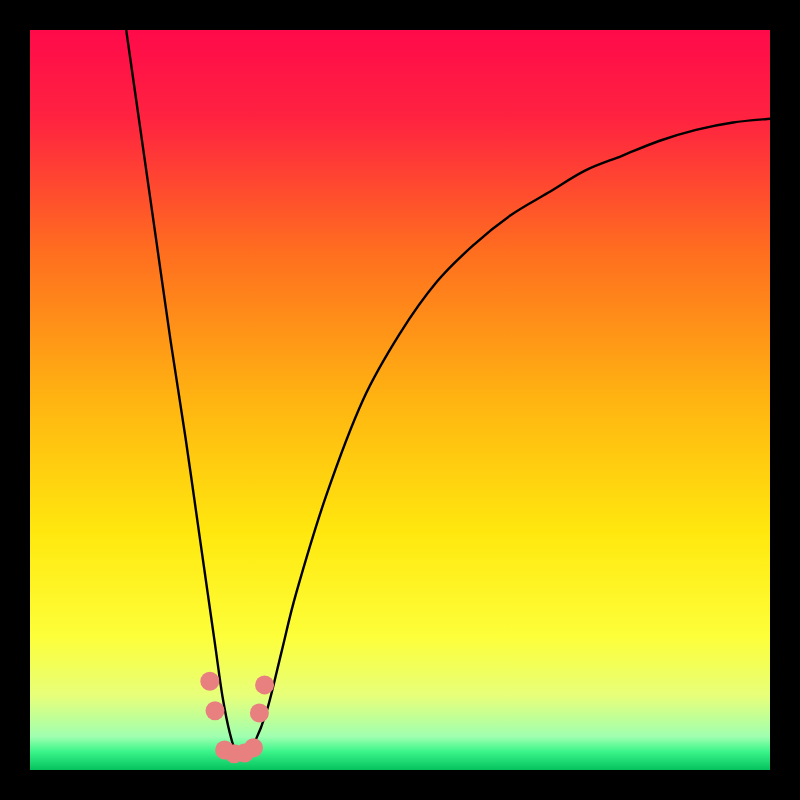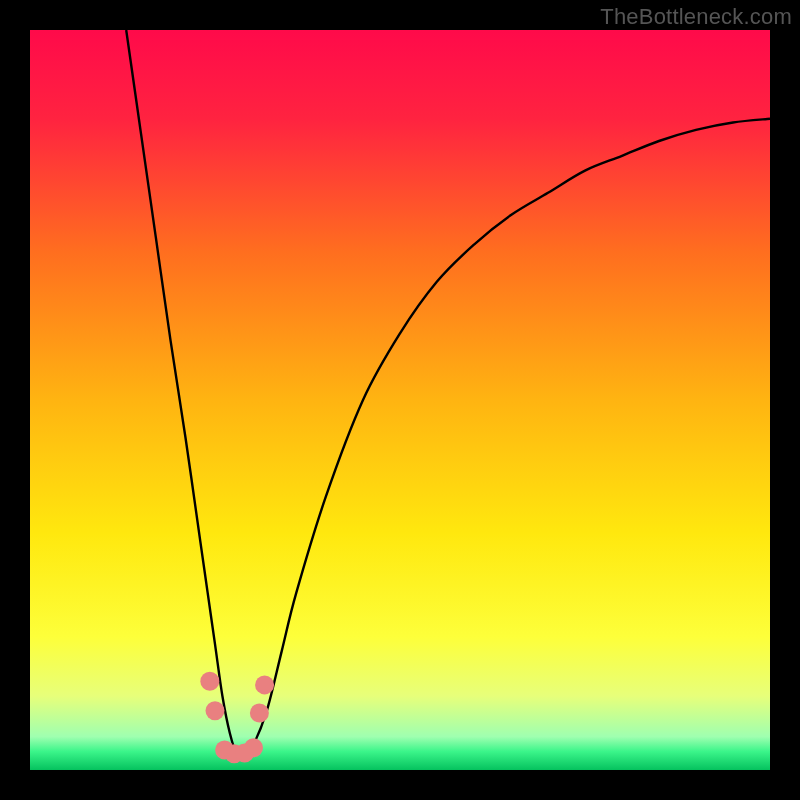--- a/index.html
+++ b/index.html
@@ -33,21 +33,20 @@
     font-weight: 400;
     letter-spacing: 0.2px;
     user-select: none;
   }
   svg { display: block; }
 </style>
 </head>
 <body>
 
 <div class="frame">
-  <div class="watermark">TheBottleneck.com</div>
 
   <div class="plot">
     <svg id="chart-svg" width="740" height="740" viewBox="0 0 740 740" preserveAspectRatio="none">
       <defs>
         <linearGradient id="bg-grad" x1="0" y1="0" x2="0" y2="1">
             <stop offset="0.00%" stop-color="#ff0a4a"></stop>
             <stop offset="12.00%" stop-color="#ff2340"></stop>
             <stop offset="30.00%" stop-color="#ff6e1f"></stop>
             <stop offset="50.00%" stop-color="#ffb411"></stop>
             <stop offset="68.00%" stop-color="#ffe80e"></stop>

